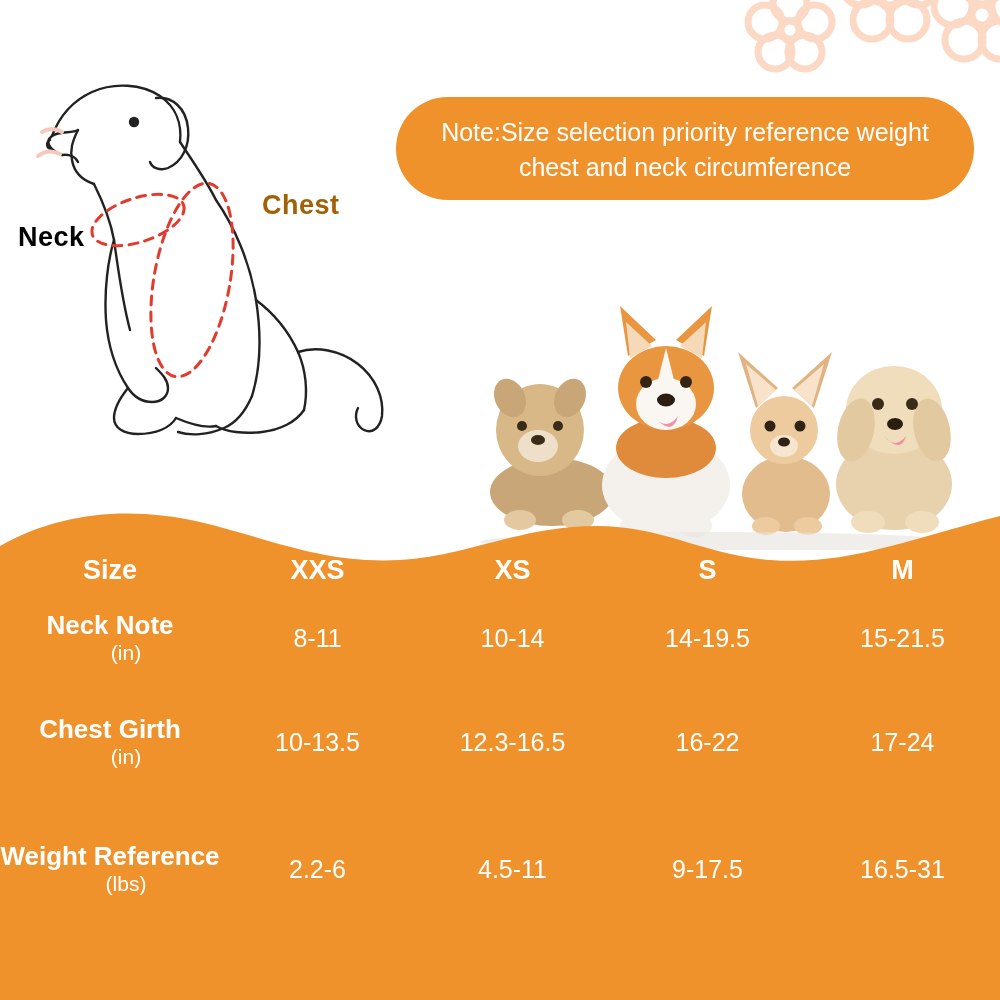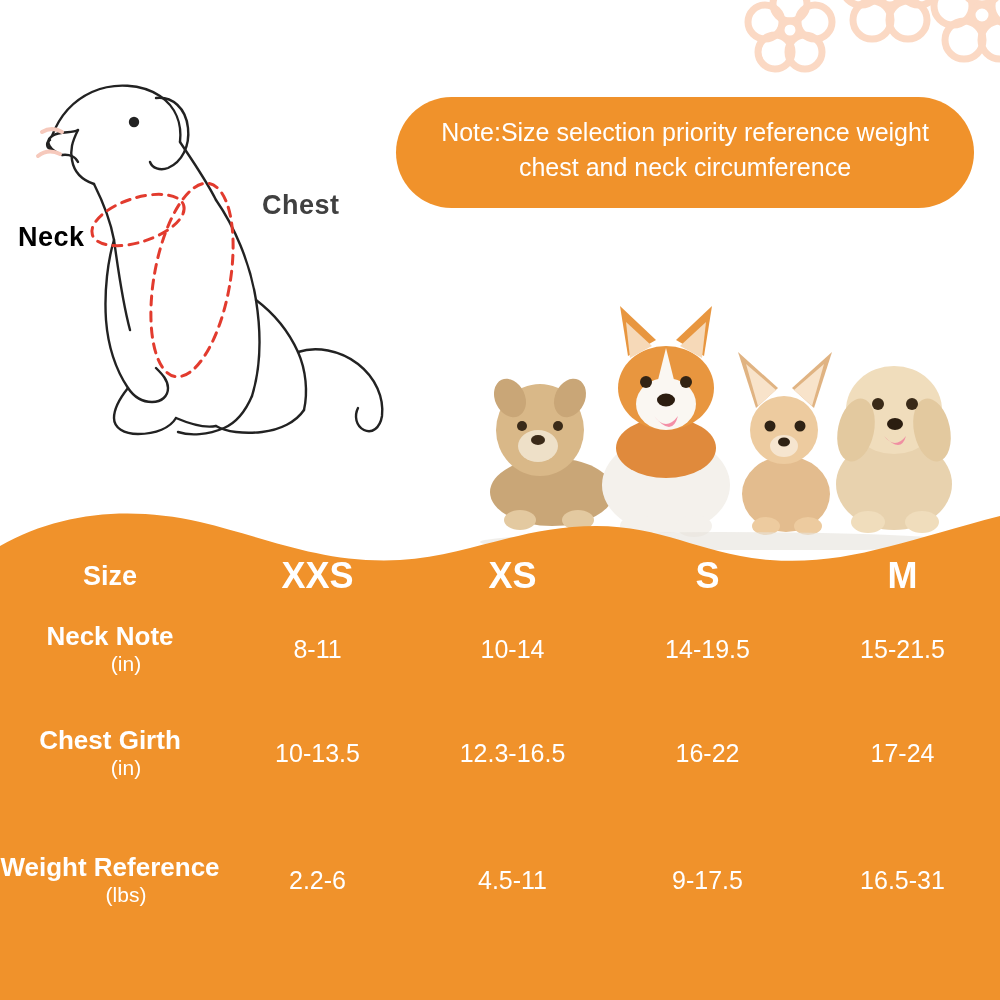--- a/index.html
+++ b/index.html
@@ -48,33 +48,33 @@
     top: 222px;
     color: #000000;
     font-size: 27px;
     font-weight: bold;
     letter-spacing: 0.5px;
   }
   .label-chest {
     position: absolute;
     left: 262px;
     top: 190px;
-    color: #404040;
+    color: #a16207;
     font-size: 27px;
     font-weight: bold;
     letter-spacing: 0.5px;
   }
 
   
   .note-bubble {
     position: absolute;
     left: 396px;
     top: 97px;
     width: 578px;
-    padding: 18px 14px 24px 14px;
+    padding: 18px 14px 16px 14px;
     box-sizing: border-box;
     background: #F0922B;
     border-radius: 56px;
     color: #ffffff;
     text-align: center;
     font-size: 25px;
     line-height: 1.38;
   }
   .note-bubble div { white-space: nowrap; }
 
@@ -117,21 +117,21 @@
   }
   .col-label { width: 220px; margin-top: 40px; }
   .col-val { width: 195px; }
 
   .hdr-label {
     font-size: 27px;
     font-weight: bold;
     padding-bottom: 14px;
   }
   .hdr-val {
-    font-size: 36px;
+    font-size: 27px;
     font-weight: bold;
     padding-bottom: 14px;
   }
 
   .row-label {
     font-size: 26px;
     font-weight: bold;
     line-height: 1.18;
   }
   .row-label .unit {

